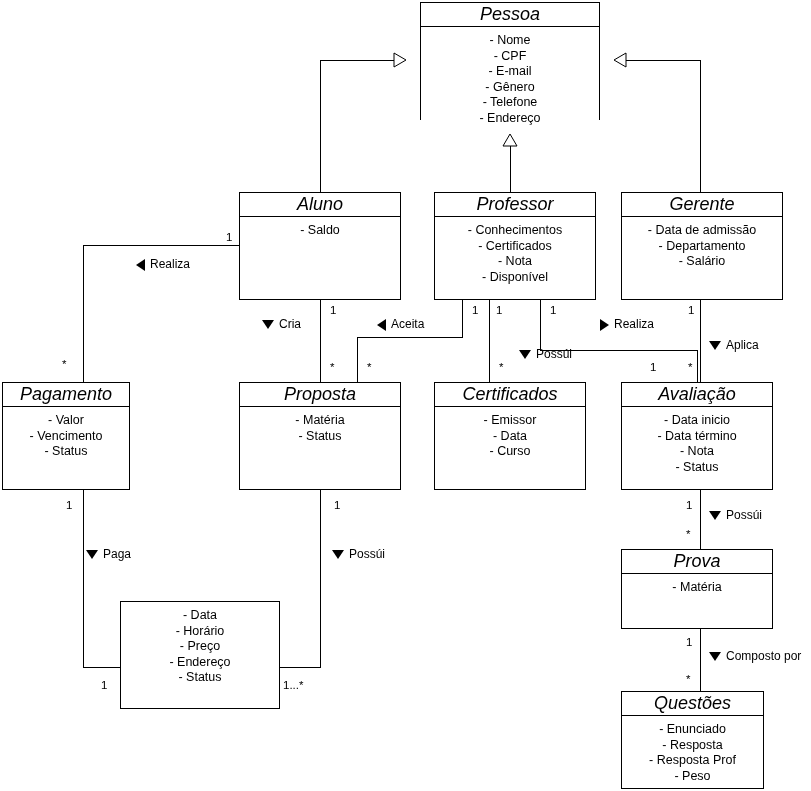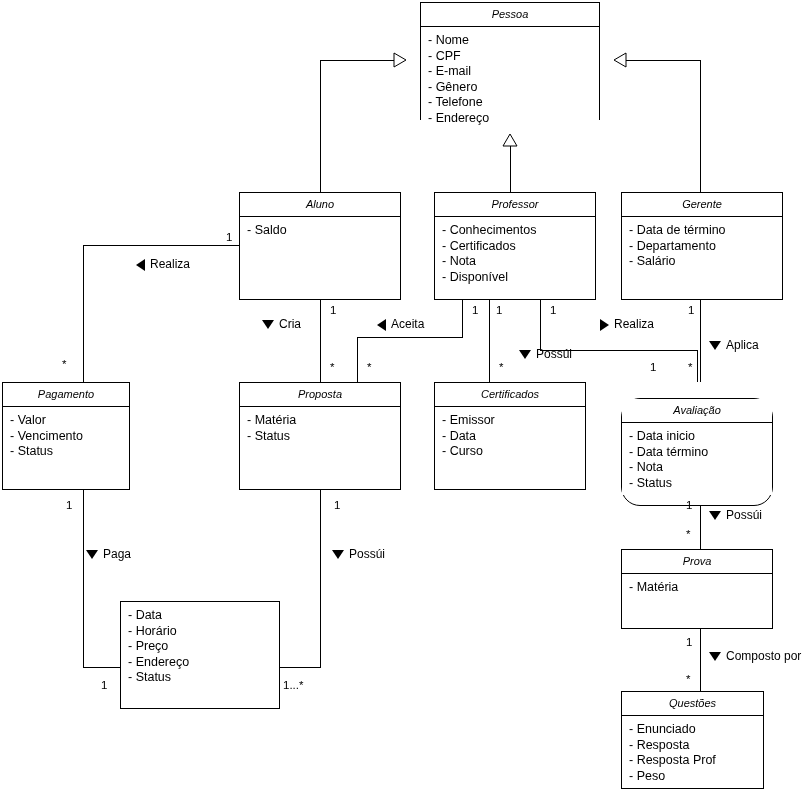--- a/index.html
+++ b/index.html
@@ -31,35 +31,36 @@
     box-sizing: border-box;
     background: #ffffff;
     border: 1px solid #000000;
   }
   .uml-title {
     box-sizing: border-box;
     height: 24px;
     line-height: 23px;
     text-align: center;
     font-style: italic;
-    font-size: 11px;
+    font-size: 18px;
     border-bottom: 1px solid #000000;
     background: #ffffff;
     white-space: nowrap;
     overflow: hidden;
   }
   .uml-attrs {
     box-sizing: border-box;
     padding: 6px 7px 4px 7px;
     font-size: 12.5px;
     line-height: 15.5px;
     background: #ffffff;
   }
   .uml-attr {
     white-space: nowrap;
+    text-align: center;
   }
   .edge-label {
     position: absolute;
     font-size: 12px;
     line-height: 13px;
     white-space: nowrap;
     background: transparent;
   }
   .mult {
     position: absolute;
@@ -168,21 +169,21 @@
         <div class="uml-attrs">
           <div class="uml-attr">- Conhecimentos</div>
           <div class="uml-attr">- Certificados</div>
           <div class="uml-attr">- Nota</div>
           <div class="uml-attr">- Disponível</div>
         </div>
       </div>
       <div class="uml-class" style="left: 621px; top: 192px; width: 162px; height: 108px;">
         <div class="uml-title">Gerente</div>
         <div class="uml-attrs">
-          <div class="uml-attr">- Data de término</div>
+          <div class="uml-attr">- Data de admissão</div>
           <div class="uml-attr">- Departamento</div>
           <div class="uml-attr">- Salário</div>
         </div>
       </div>
       <div class="uml-class" style="left: 2px; top: 382px; width: 128px; height: 108px;">
         <div class="uml-title">Pagamento</div>
         <div class="uml-attrs">
           <div class="uml-attr">- Valor</div>
           <div class="uml-attr">- Vencimento</div>
           <div class="uml-attr">- Status</div>
@@ -196,21 +197,21 @@
         </div>
       </div>
       <div class="uml-class" style="left: 434px; top: 382px; width: 152px; height: 108px;">
         <div class="uml-title">Certificados</div>
         <div class="uml-attrs">
           <div class="uml-attr">- Emissor</div>
           <div class="uml-attr">- Data</div>
           <div class="uml-attr">- Curso</div>
         </div>
       </div>
-      <div class="uml-class" style="left: 621px; top: 398px; width: 152px; height: 108px; border-radius: 19px;">
+      <div class="uml-class" style="left: 621px; top: 382px; width: 152px; height: 108px;">
         <div class="uml-title">Avaliação</div>
         <div class="uml-attrs">
           <div class="uml-attr">- Data inicio</div>
           <div class="uml-attr">- Data término</div>
           <div class="uml-attr">- Nota</div>
           <div class="uml-attr">- Status</div>
         </div>
       </div>
       <div class="uml-class" style="left: 120px; top: 601px; width: 160px; height: 108px;">
         <div class="uml-attrs">

